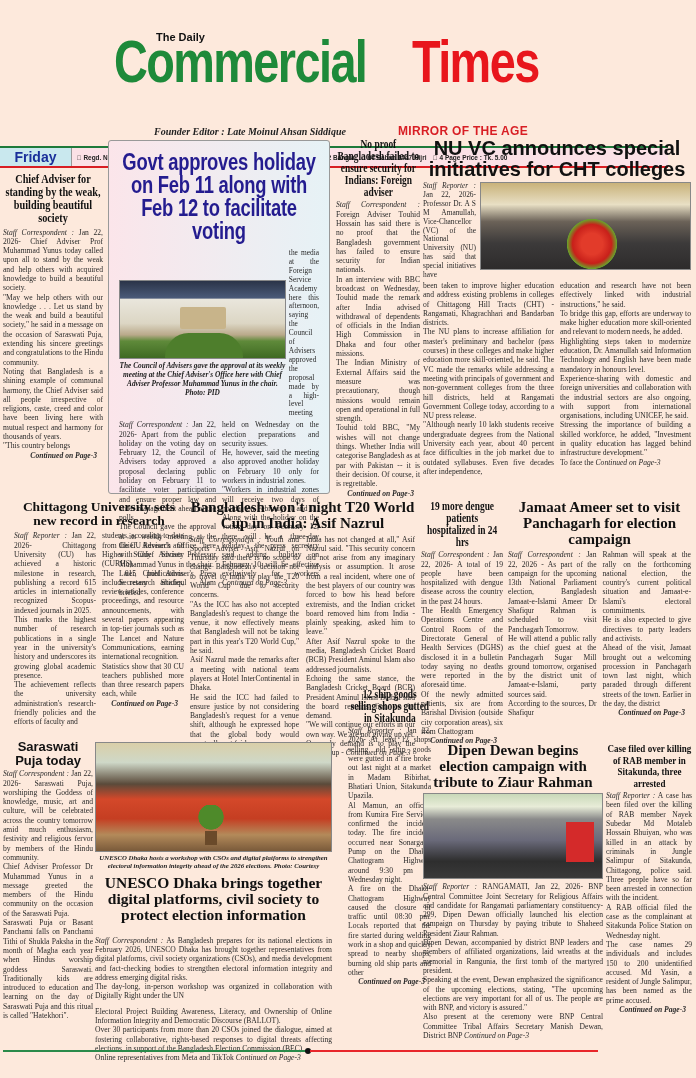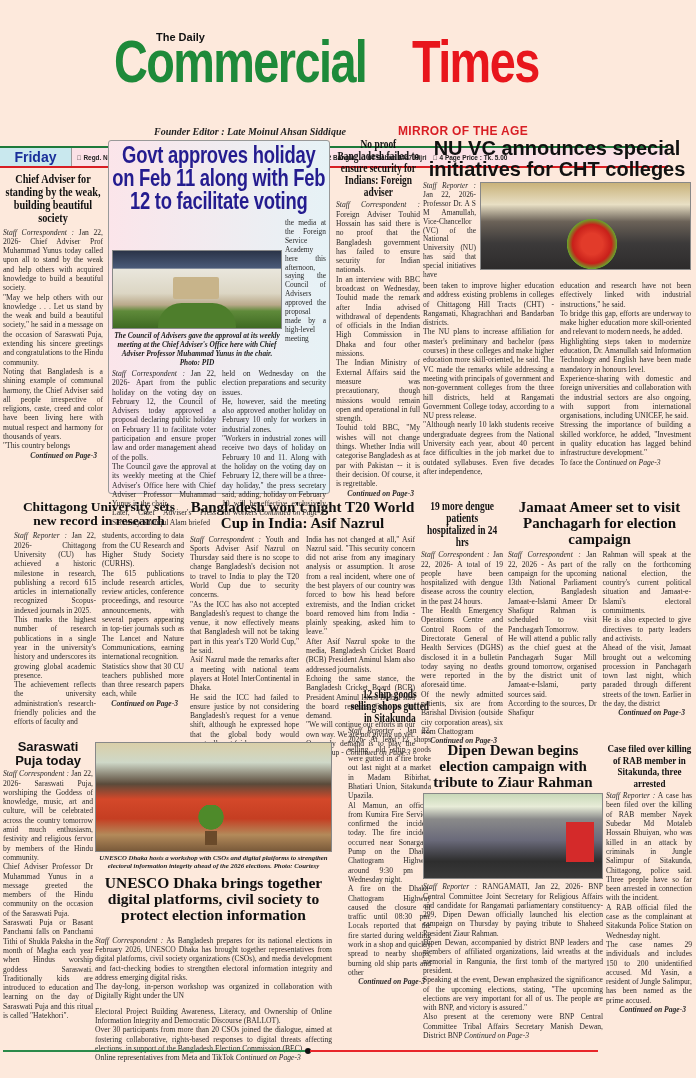--- a/index.html
+++ b/index.html
@@ -20,21 +20,21 @@
   .hd.cond { transform: scaleX(0.82); transform-origin: center top; }
   .txt { font-size: 7.6px; line-height: 9.3px; text-align: justify; color: #2a2a2a; }
   .txt p { margin: 0; }
   .byline { font-style: italic; font-weight: normal; }
   .cont { font-style: italic; font-weight: bold; text-align: right; display: block; padding-right: 6px; }
   .photo { border: 1px solid #888; position: relative; overflow: hidden; }
   .caption { font-style: italic; font-weight: bold; font-size: 7.3px; line-height: 9px; text-align: center; color: #222; }
   .cols2 { display: flex; gap: 6px; }
   .cols2 > div { flex: 1; }
 
-  .lead-box { left: 108px; top: 140px; width: 222px; height: 354px; border: 1px solid #999; border-radius: 3px; background: linear-gradient(90deg, #fbe5ea 0%, #e6f2f6 100%); padding: 3px; }
+  .lead-box { left: 108px; top: 140px; width: 222px; height: 354px; border: 1px solid #999; border-radius: 3px; background: linear-gradient(90deg, #fbe5ea 0%, #e6f2f6 100%); padding: 10px; }
   .lead-hd { font-family: "Liberation Sans", sans-serif; font-weight: bold; color: #241c8f; font-size: 23px; line-height: 23px; text-align: center; transform: scaleX(0.8); transform-origin: center top; width: 125%; margin-left: -12.5%; letter-spacing: -0.3px; }
   .nu-hd { font-family: "Liberation Sans", sans-serif; font-weight: bold; color: #111; font-size: 20px; line-height: 21px; text-align: center; }
 </style>
 </head>
 <body>
 
 <div class="abs masthead-small">The Daily</div>
 <div class="abs mast-green">Commercial</div>
 <div class="abs mast-red">Times</div>
 <div class="abs founder">Founder Editor : Late Moinul Ahsan Siddique</div>

